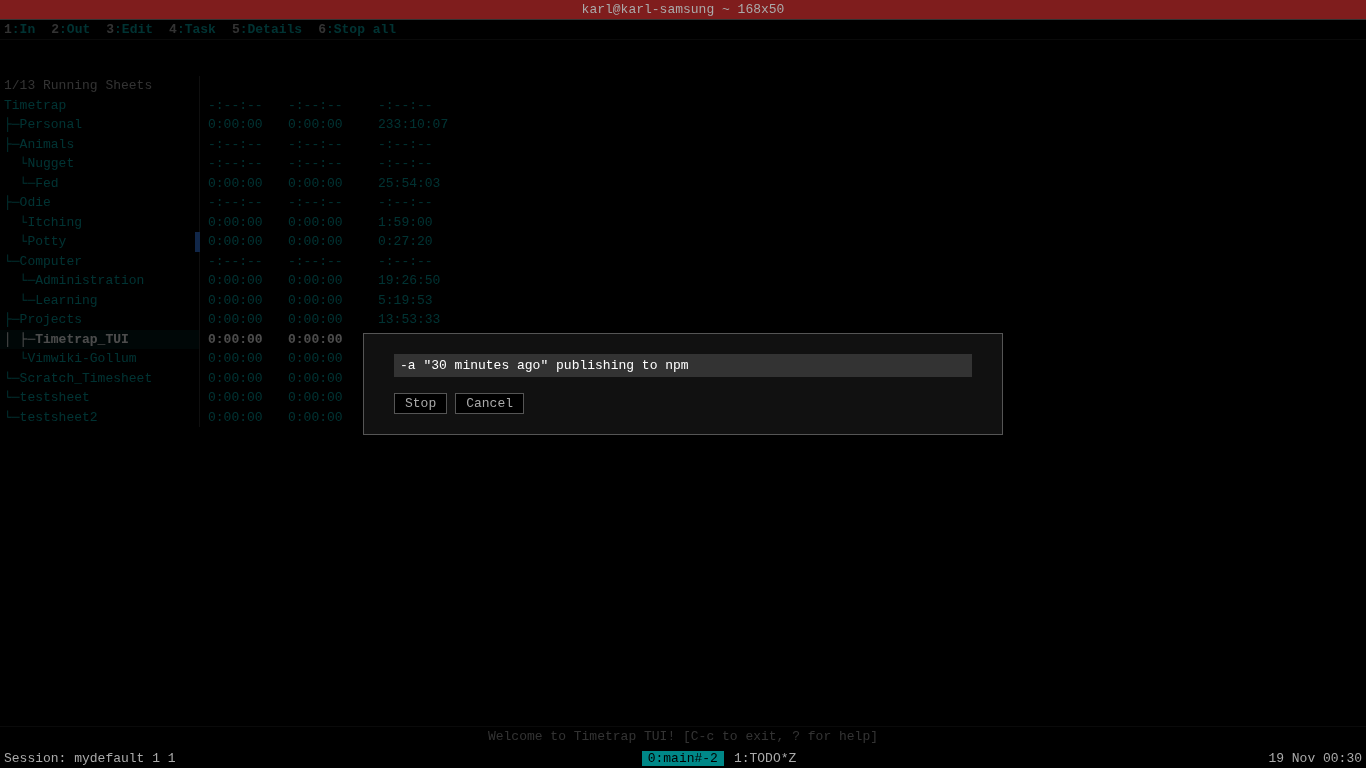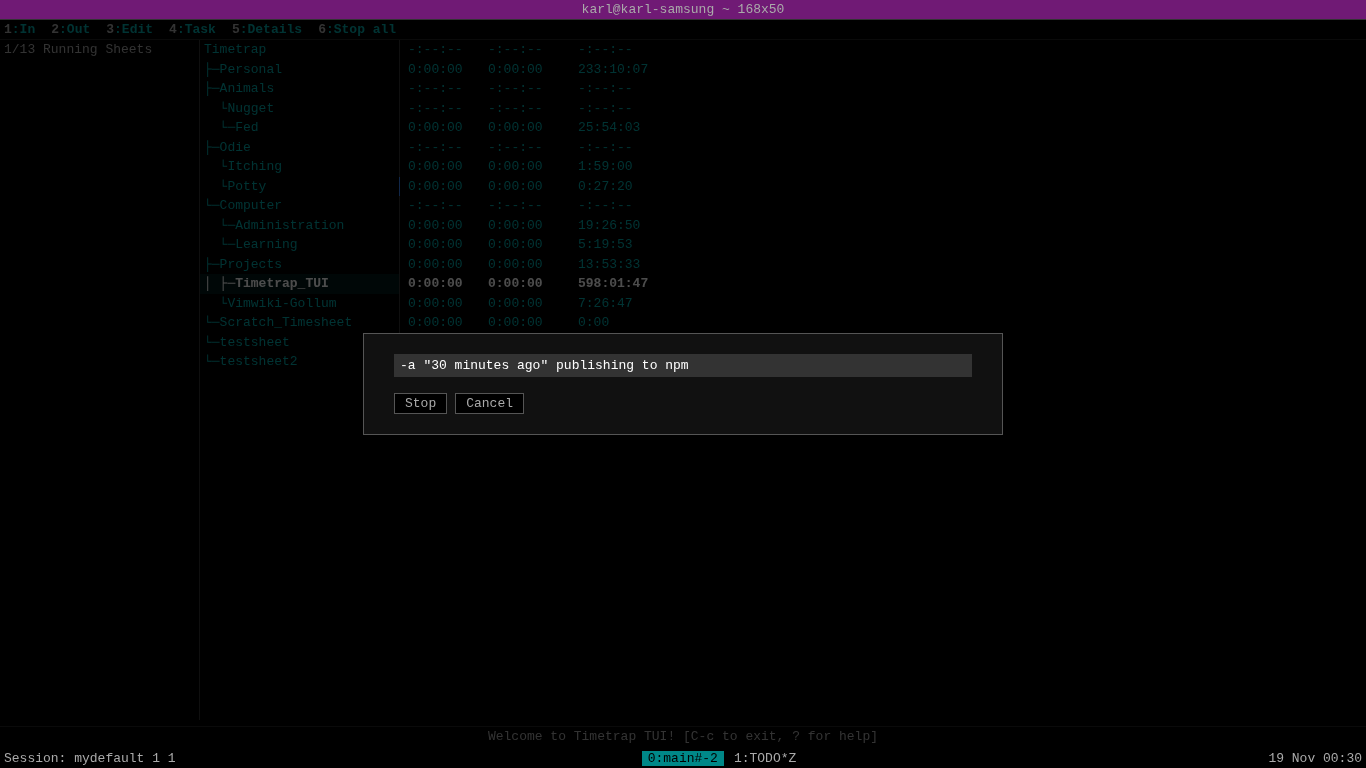--- a/index.html
+++ b/index.html
@@ -9,21 +9,21 @@
       font-family: 'Courier New', Courier, monospace;
       font-size: 13px;
       width: 1366px;
       height: 768px;
       overflow: hidden;
       position: relative;
     }
 
     
     #title-bar {
-      background: #701a75;
+      background: #7f1d1d;
       color: #aaaaaa;
       text-align: center;
       padding: 2px 16px;
       border-bottom: 1px solid #333;
       font-size: 13px;
     }
 
     
     #tab-bar {
       background: #000;
@@ -181,21 +181,21 @@
   <span class="tab-item"><span class="tab-num">1</span>:In</span>
   <span class="tab-item"><span class="tab-num">2</span>:Out</span>
   <span class="tab-item"><span class="tab-num">3</span>:Edit</span>
   <span class="tab-item"><span class="tab-num">4</span>:Task</span>
   <span class="tab-item"><span class="tab-num">5</span>:Details</span>
   <span class="tab-item"><span class="tab-num">6</span>:Stop all</span>
 </div>
 
 <div id="content-area">
 
-  <div style="display:flex; flex-direction:row; width:100%; height:100%;">
+  <div style="display:flex; flex-direction:column; width:100%; height:100%;margin-top:36px;">
 
     <div style="display:flex; line-height:1.5;">
       <div style="width:200px; padding-left:4px; color:#aaaaaa; font-size:13px; border-right:1px solid #333;">1/13 Running Sheets</div>
     </div>
 
     <div id="rows-container" style="flex:1; overflow:hidden;">
 
       <div class="row-line">
         <div class="col1" style="border-right:1px solid #333;">Timetrap</div>
         <div class="col2">-:--:--</div>
@@ -232,21 +232,21 @@
           <div class="col3">-:--:--</div>
           <div class="col4">-:--:--</div>
       </div>
       <div class="row-line">
         <div class="col1" style="border-right:1px solid #333;">&nbsp;&nbsp;└Itching</div>
         <div class="col2">0:00:00</div>
           <div class="col3">0:00:00</div>
           <div class="col4">1:59:00</div>
       </div>
       <div class="row-line">
-        <div class="col1" style="border-right:1px solid #3b82f6;">&nbsp;&nbsp;└Potty</div>
+        <div class="col1" style="border-right:5px solid #3b82f6;">&nbsp;&nbsp;└Potty</div>
         <div class="col2">0:00:00</div>
           <div class="col3">0:00:00</div>
           <div class="col4">0:27:20</div>
       </div>
       <div class="row-line">
         <div class="col1" style="border-right:1px solid #333;">└─Computer</div>
         <div class="col2">-:--:--</div>
           <div class="col3">-:--:--</div>
           <div class="col4">-:--:--</div>
       </div>

